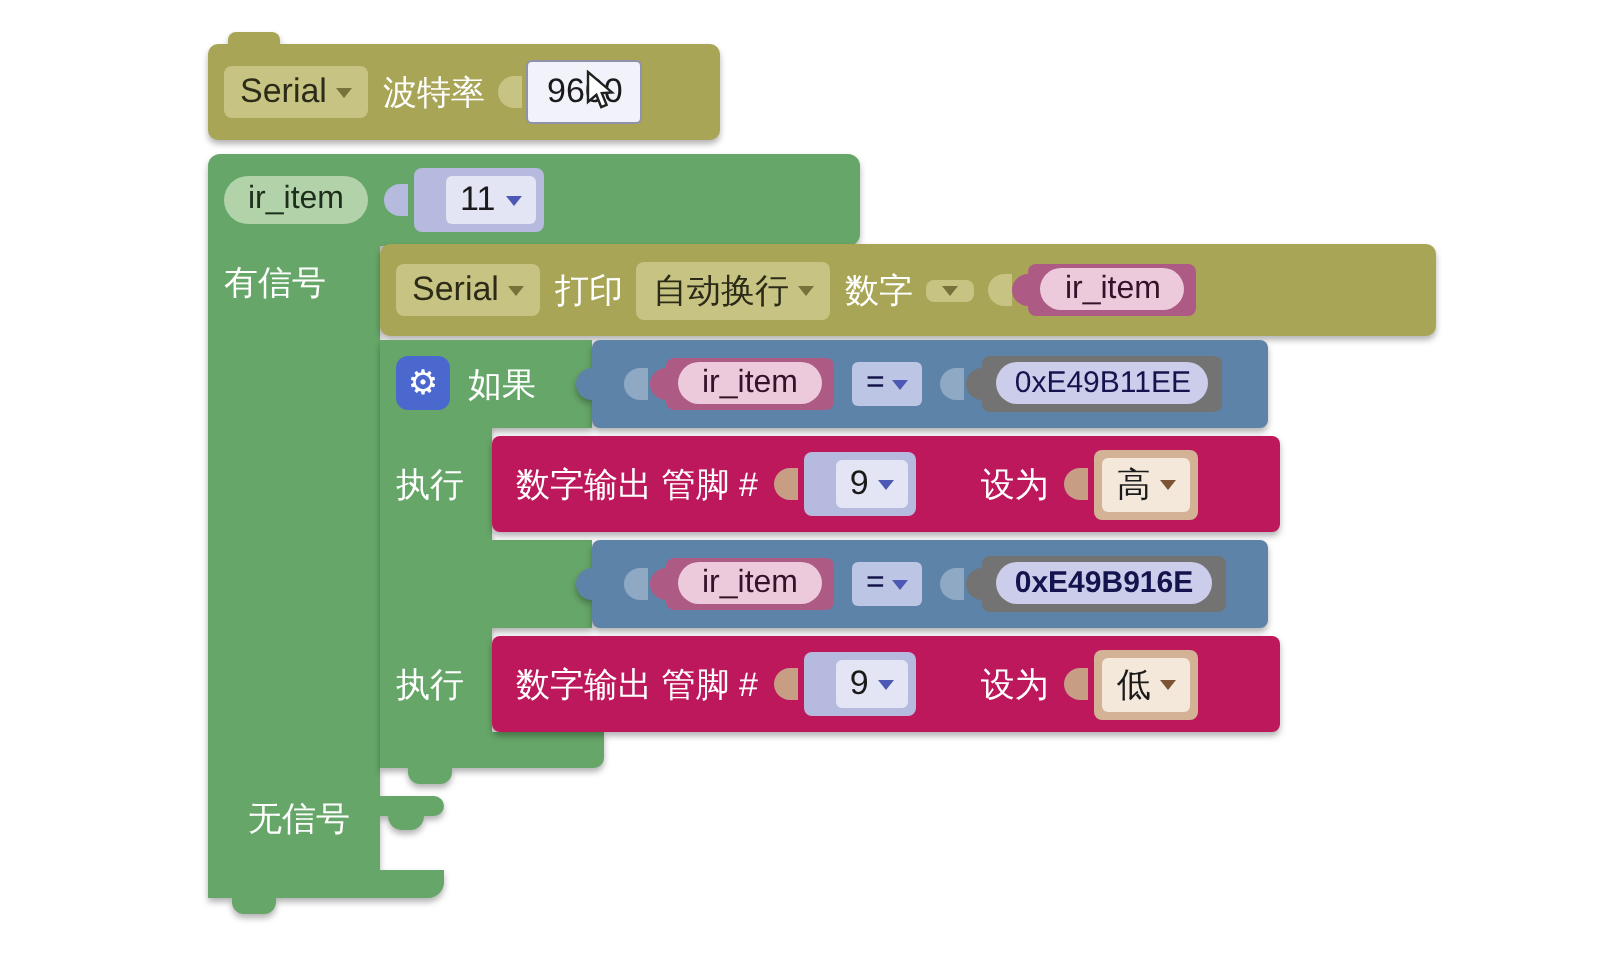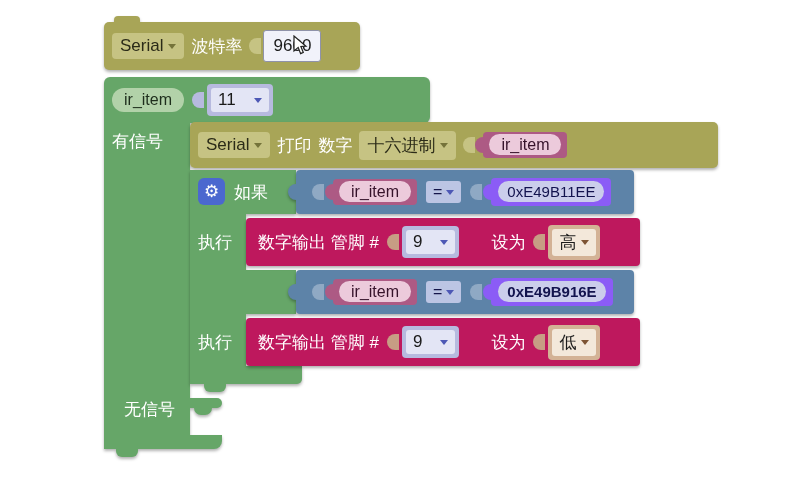--- a/index.html
+++ b/index.html
@@ -9,33 +9,33 @@
   }
   .abs { position:absolute; }
   .wrap { position:absolute; left:0; top:0; width:800px; height:481px; filter:drop-shadow(0 2px 1.5px rgba(0,0,0,0.30)); }
   .flexrow { display:flex; align-items:center; }
   
   .olive  { background:#a8a557; }
   .green  { background:#66a668; }
   .blue   { background:#5d83a8; }
   .brown  { background:#be185d; }
   .pinkb  { background:#ad5a84; }
-  .purpleb{ background:#8b5cf6; }
+  .purpleb{ background:#737373; }
   .r4 { border-radius:4px; } .r5 { border-radius:5px; }
   .wlabel { color:#ffffff; font-size:17px; white-space:nowrap; }
   
   .olive-pill {
     background:#c6c383; color:#2b2b18; font-size:17px; border-radius:4px;
     padding:3px 8px; display:flex; align-items:center; gap:5px; white-space:nowrap;
   }
   
   .lav-frame { background:#b7badf; border-radius:4px; padding:4px; }
   .lav-field {
     background:#e3e5f5; border-radius:3px; padding:2px 7px; font-size:17px; color:#1a1a1a;
-    display:flex; align-items:center; gap:18px; white-space:nowrap;
+    display:flex; align-items:center; gap:5px; white-space:nowrap;margin-left:12px;
   }
   
   .tan-frame { background:#d3b295; border-radius:4px; padding:4px; }
   .tan-field {
     background:#f3e8da; border-radius:3px; padding:2px 7px; font-size:17px; color:#1a1a1a;
     display:flex; align-items:center; gap:5px; white-space:nowrap;
   }
   
   .eq-dd {
     background:#bcc5e4; border-radius:3px; padding:2px 7px; font-size:16px; color:#15154a;
@@ -124,23 +124,26 @@
     </svg>
   </div>
 
   <div class="wrap">
     <div class="abs olive r5 flexrow" style="left:190px; top:122px; width:528px; height:46px; padding-left:8px; gap:7px; box-sizing:border-box;">
       <span class="olive-pill">
         <span>Serial</span>
         <span class="tri tri-olive"></span>
       </span>
       <span class="wlabel">打印</span>
+      <span class="olive-pill">
+        <span>自动换行</span>
+        <span class="tri tri-olive"></span>
+      </span>
       <span class="wlabel">数字</span>
       <span class="olive-pill">
-        <span>十六进制</span>
         <span class="tri tri-olive"></span>
       </span>
       <span class="sock sock-olive"></span>
       <span class="pinkb pink-outer plug" style="margin-left:6px;">
         <span class="pink-field">ir_item</span>
       </span>
     </div>
   </div>
 
   <div class="wrap">

